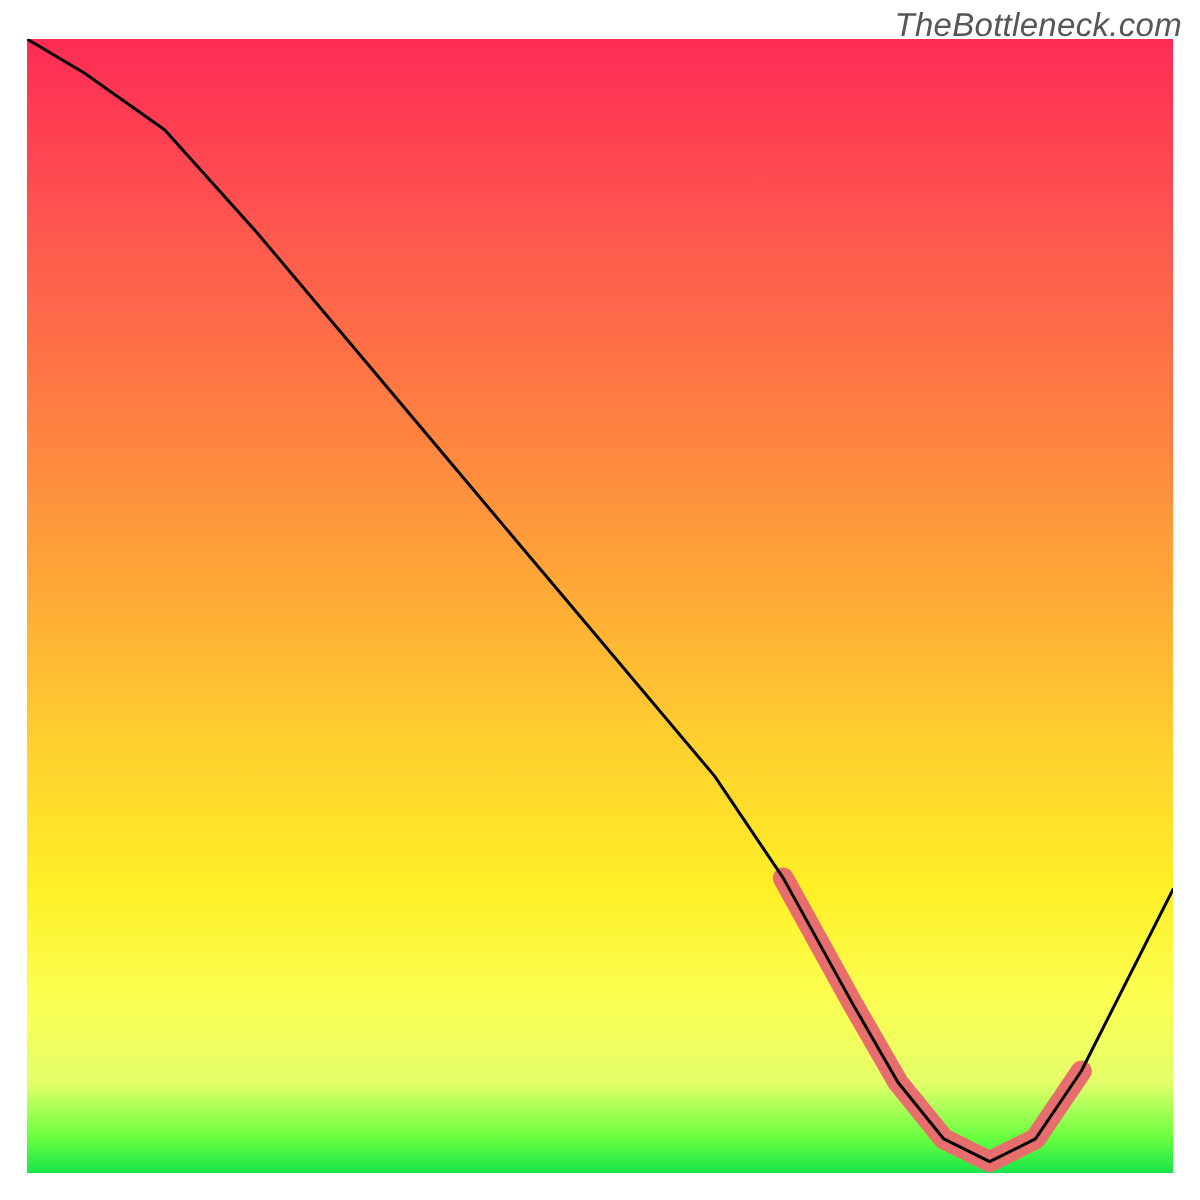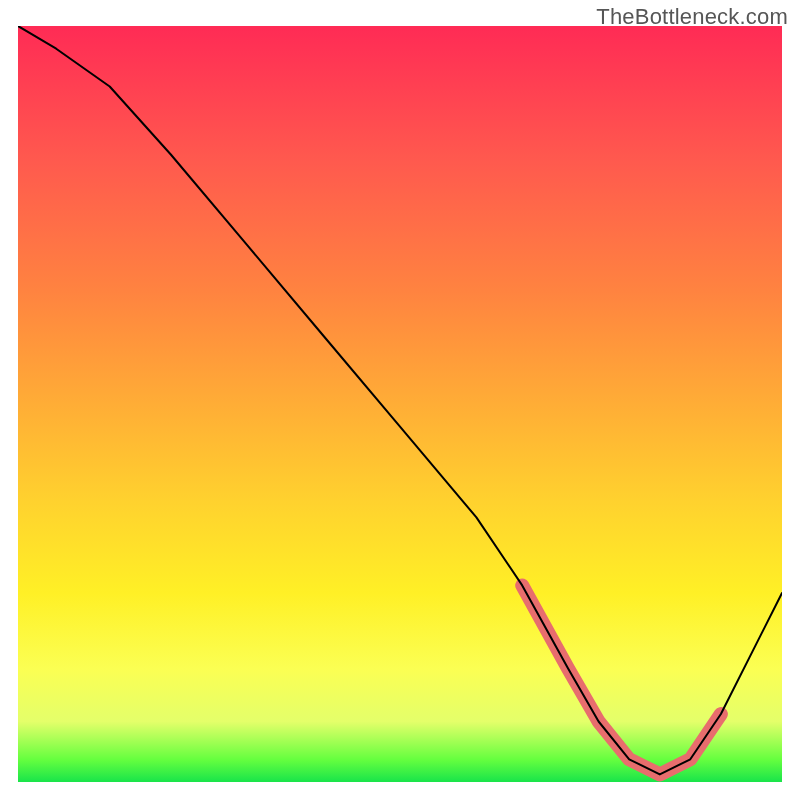--- a/index.html
+++ b/index.html
@@ -18,20 +18,21 @@
   }
   .watermark {
     position: absolute;
     top: 4px;
     right: 12px;
     font-size: 22px;
     font-weight: 500;
     color: #565656;
     letter-spacing: 0.2px;
     z-index: 10;
+    font-style: italic;
   }
   .plot-area {
     position: absolute;
     left: 18px;
     top: 26px;
     width: 764px;
     height: 756px;
     
     background: linear-gradient(
       to bottom,

